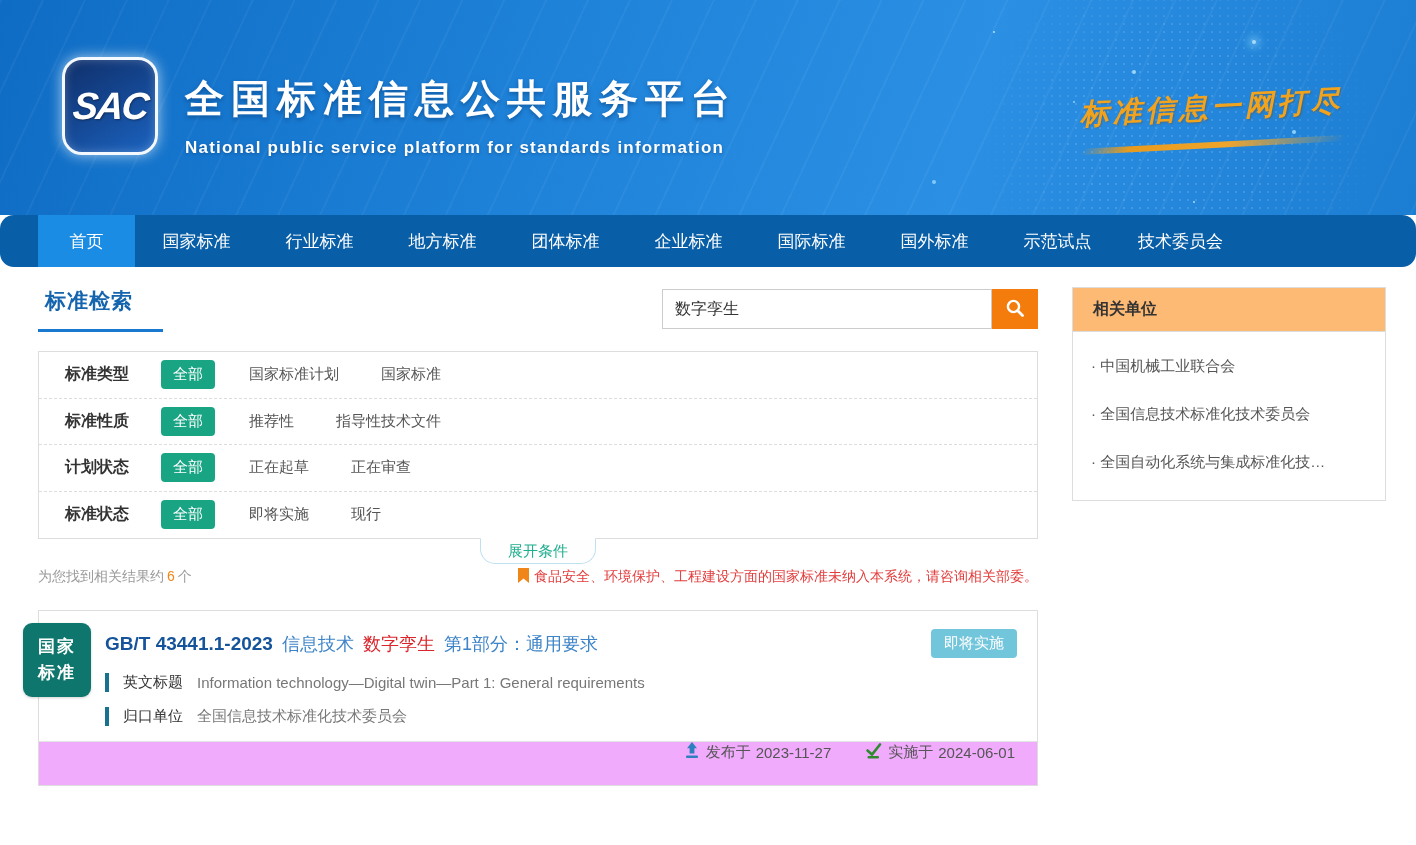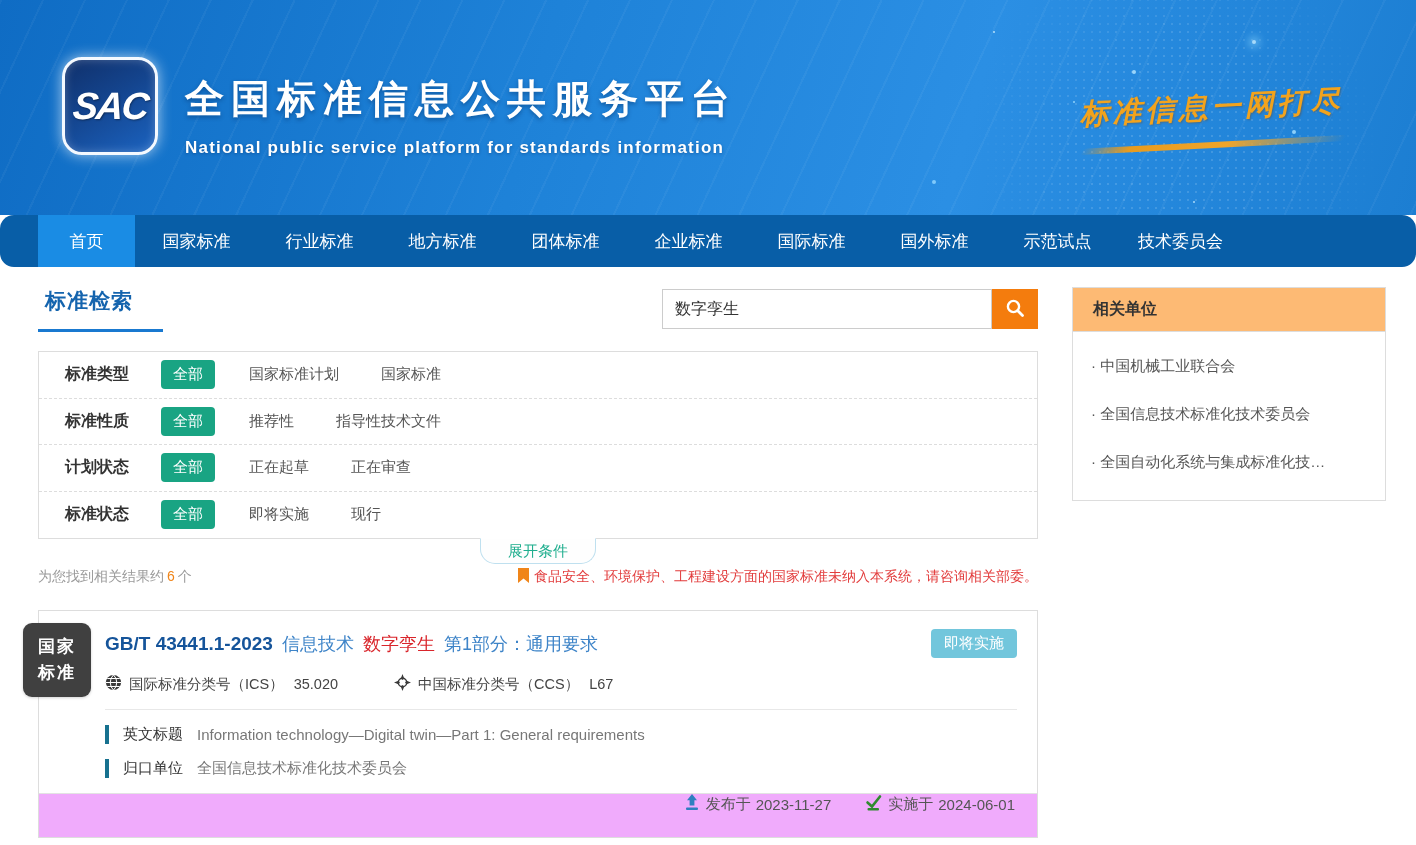--- a/index.html
+++ b/index.html
@@ -83,21 +83,21 @@
   
   .results-line { display:flex; justify-content:space-between; align-items:center; margin-top:4px; }
   .results-summary { font-size:14px; color:#9a9a9a; }
   .results-count { color:#f08519; margin:0 3px; }
   .notice { display:flex; align-items:center; font-size:14px; color:#e23c3c; }
   .notice svg { margin-right:5px; }
 
   
   .result-card { position:relative; border:1px solid #ddd; margin-top:24px; }
   .type-badge { position:absolute; left:-16px; top:12px; width:68px; height:74px;
-     background:#404040; border-radius:9px; color:#fff; font-size:17px; font-weight:bold;
+     background:#0f766e; border-radius:9px; color:#fff; font-size:17px; font-weight:bold;
      display:flex; flex-direction:column; align-items:center; justify-content:center;
      line-height:1.55; letter-spacing:2px; box-shadow:0 1px 3px rgba(0,0,0,.18); cursor:pointer; }
   .card-head { padding:18px 20px 0 66px; display:flex; align-items:center; }
   .std-code { color:#15549a; font-size:19px; font-weight:bold; cursor:pointer; }
   .std-title-part { color:#3e84c8; font-size:18px; margin-left:9px; cursor:pointer; }
   .std-title-hl { color:#d9252b; font-size:18px; margin-left:9px; cursor:pointer; }
   .status-badge { margin-left:auto; background:#72c6dc; color:#fff; font-size:15px;
      padding:5px 13px; border-radius:4px; }
   .card-meta { display:flex; align-items:center; margin:16px 20px 0 66px; padding-bottom:15px;
      border-bottom:1px solid #e8e8e8; }
@@ -227,43 +227,20 @@
         <span>国家</span>
         <span>标准</span>
       </div>
       <div class="card-head">
         <span class="std-code">GB/T 43441.1-2023</span>
         <span class="std-title-part">信息技术</span>
         <span class="std-title-hl">数字孪生</span>
         <span class="std-title-part">第1部分：通用要求</span>
         <span class="status-badge">即将实施</span>
       </div>
-      <div class="card-meta">
-        <div class="meta-item">
-          <span>
-            <svg width="17" height="17" viewBox="0 0 17 17">
-              <circle cx="8.5" cy="8.5" r="7.6" fill="#3a3a3a"></circle>
-              <path d="M8.5 .9 a10.5 10.5 0 0 0 0 15.2 M8.5 .9 a10.5 10.5 0 0 1 0 15.2 M1 8.5 H16 M2.3 4.5 H14.7 M2.3 12.5 H14.7" stroke="#fff" stroke-width="1" fill="none"></path>
-            </svg>
-          </span>
-          <span>国际标准分类号（ICS）</span>
-          <span class="meta-value">35.020</span>
-        </div>
-        <div class="meta-item">
-          <span>
-            <svg width="17" height="17" viewBox="0 0 17 17">
-              <circle cx="8.5" cy="8.5" r="4.2" fill="none" stroke="#3a3a3a" stroke-width="1.4"></circle>
-              <path d="M8.5 0 L10.2 4.4 L8.5 6 L6.8 4.4 Z M8.5 17 L10.2 12.6 L8.5 11 L6.8 12.6 Z
-                       M0 8.5 L4.4 6.8 L6 8.5 L4.4 10.2 Z M17 8.5 L12.6 6.8 L11 8.5 L12.6 10.2 Z" fill="#3a3a3a"></path>
-            </svg>
-          </span>
-          <span>中国标准分类号（CCS）</span>
-          <span class="meta-value">L67</span>
-        </div>
-      </div>
       <div class="card-row">
         <span class="row-label">英文标题</span>
         <span class="row-value">Information technology—Digital twin—Part 1: General requirements</span>
       </div>
       <div class="card-row">
         <span class="row-label">归口单位</span>
         <span class="row-value">全国信息技术标准化技术委员会</span>
       </div>
       <div class="card-footer">
         <div class="date-item">

